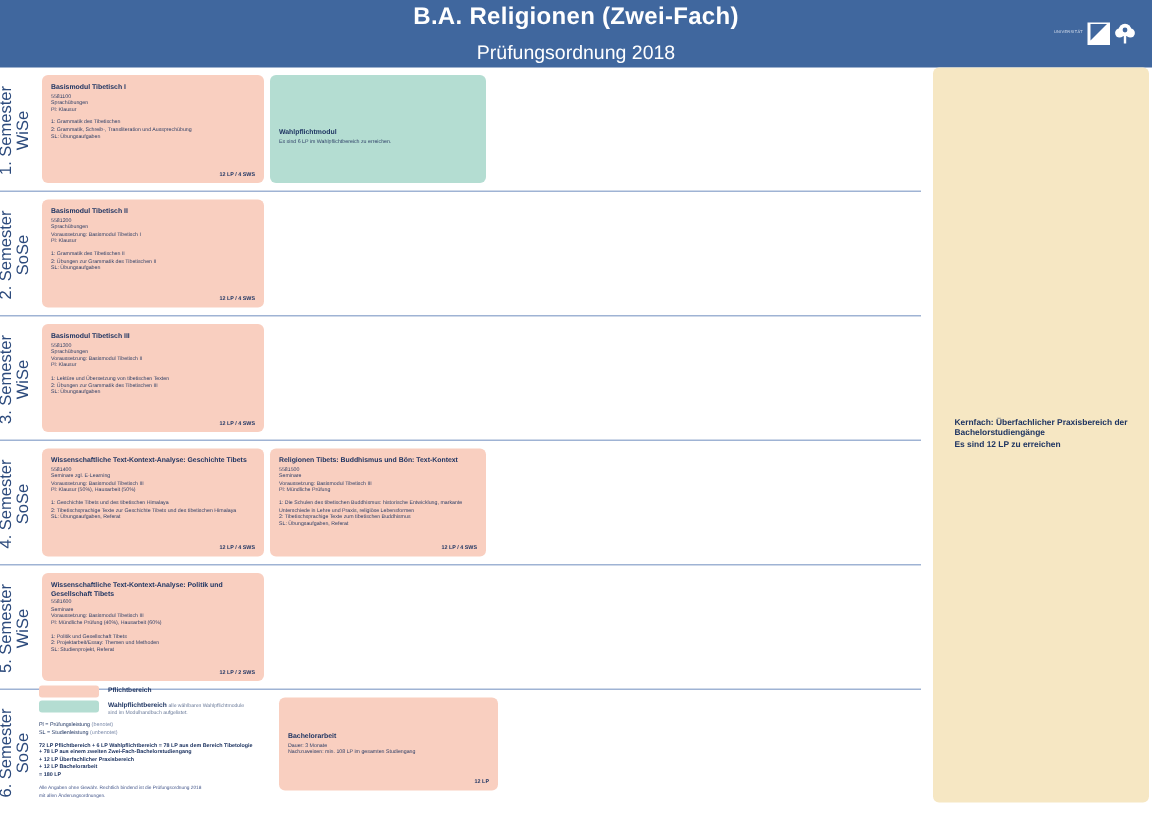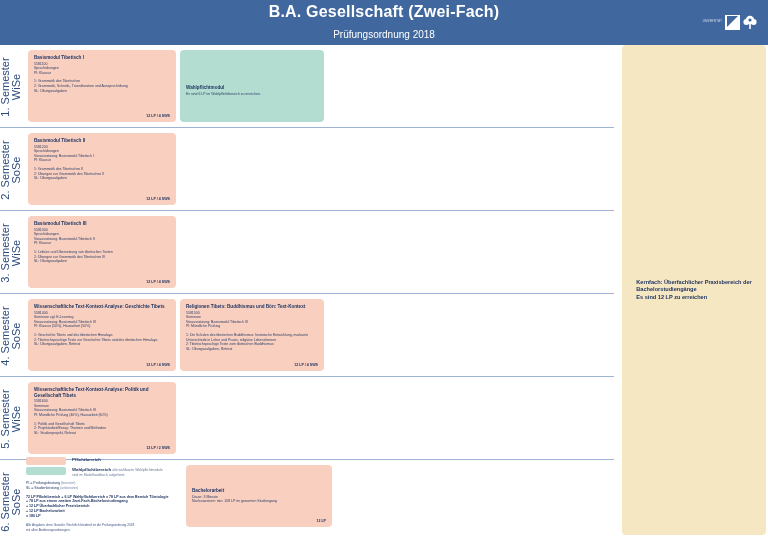--- a/index.html
+++ b/index.html
@@ -26,21 +26,21 @@
   }
   .header-title {
     color: #ffffff;
     font-size: 16px;
     font-weight: bold;
     letter-spacing: 0.2px;
     line-height: 18px;
   }
   .header-sub {
     color: #ffffff;
-    font-size: 10px;
+    font-size: 13px;
     line-height: 14px;
     margin-top: 7px;
   }
   .logo {
     position: absolute; right: 8px; top: 8px;
     width: 62px; height: 28px;
     display: flex; align-items: center; gap: 3px;
   }
   .logo-txt {
     font-size: 2.6px; color: #d8e1ef; line-height: 3.4px;
@@ -164,21 +164,21 @@
   .lg-foot {
     font-size: 3.2px; color: #43568a; line-height: 4.2px; margin-top: 5px;
   }
 </style>
 </head>
 <body>
 
 <div id="page">
 
   <div class="header">
-    <div class="header-title">B.A. Gesellschaft (Zwei-Fach)</div>
+    <div class="header-title">B.A. Religionen (Zwei-Fach)</div>
     <div class="header-sub">Prüfungsordnung 2018</div>
     <div class="logo">
       <div class="logo-txt">UNIVERSITÄT</div>
       <div class="logo-mark"></div>
       <svg class="logo-tree" viewBox="0 0 14 15">
         <circle cx="7" cy="5" r="4.2" fill="#ffffff"></circle>
         <circle cx="3.4" cy="7" r="3" fill="#ffffff"></circle>
         <circle cx="10.6" cy="7" r="3" fill="#ffffff"></circle>
         <rect x="6.2" y="7" width="1.6" height="7" fill="#ffffff"></rect>
         <circle cx="7" cy="5" r="1.6" fill="#40679e"></circle>

